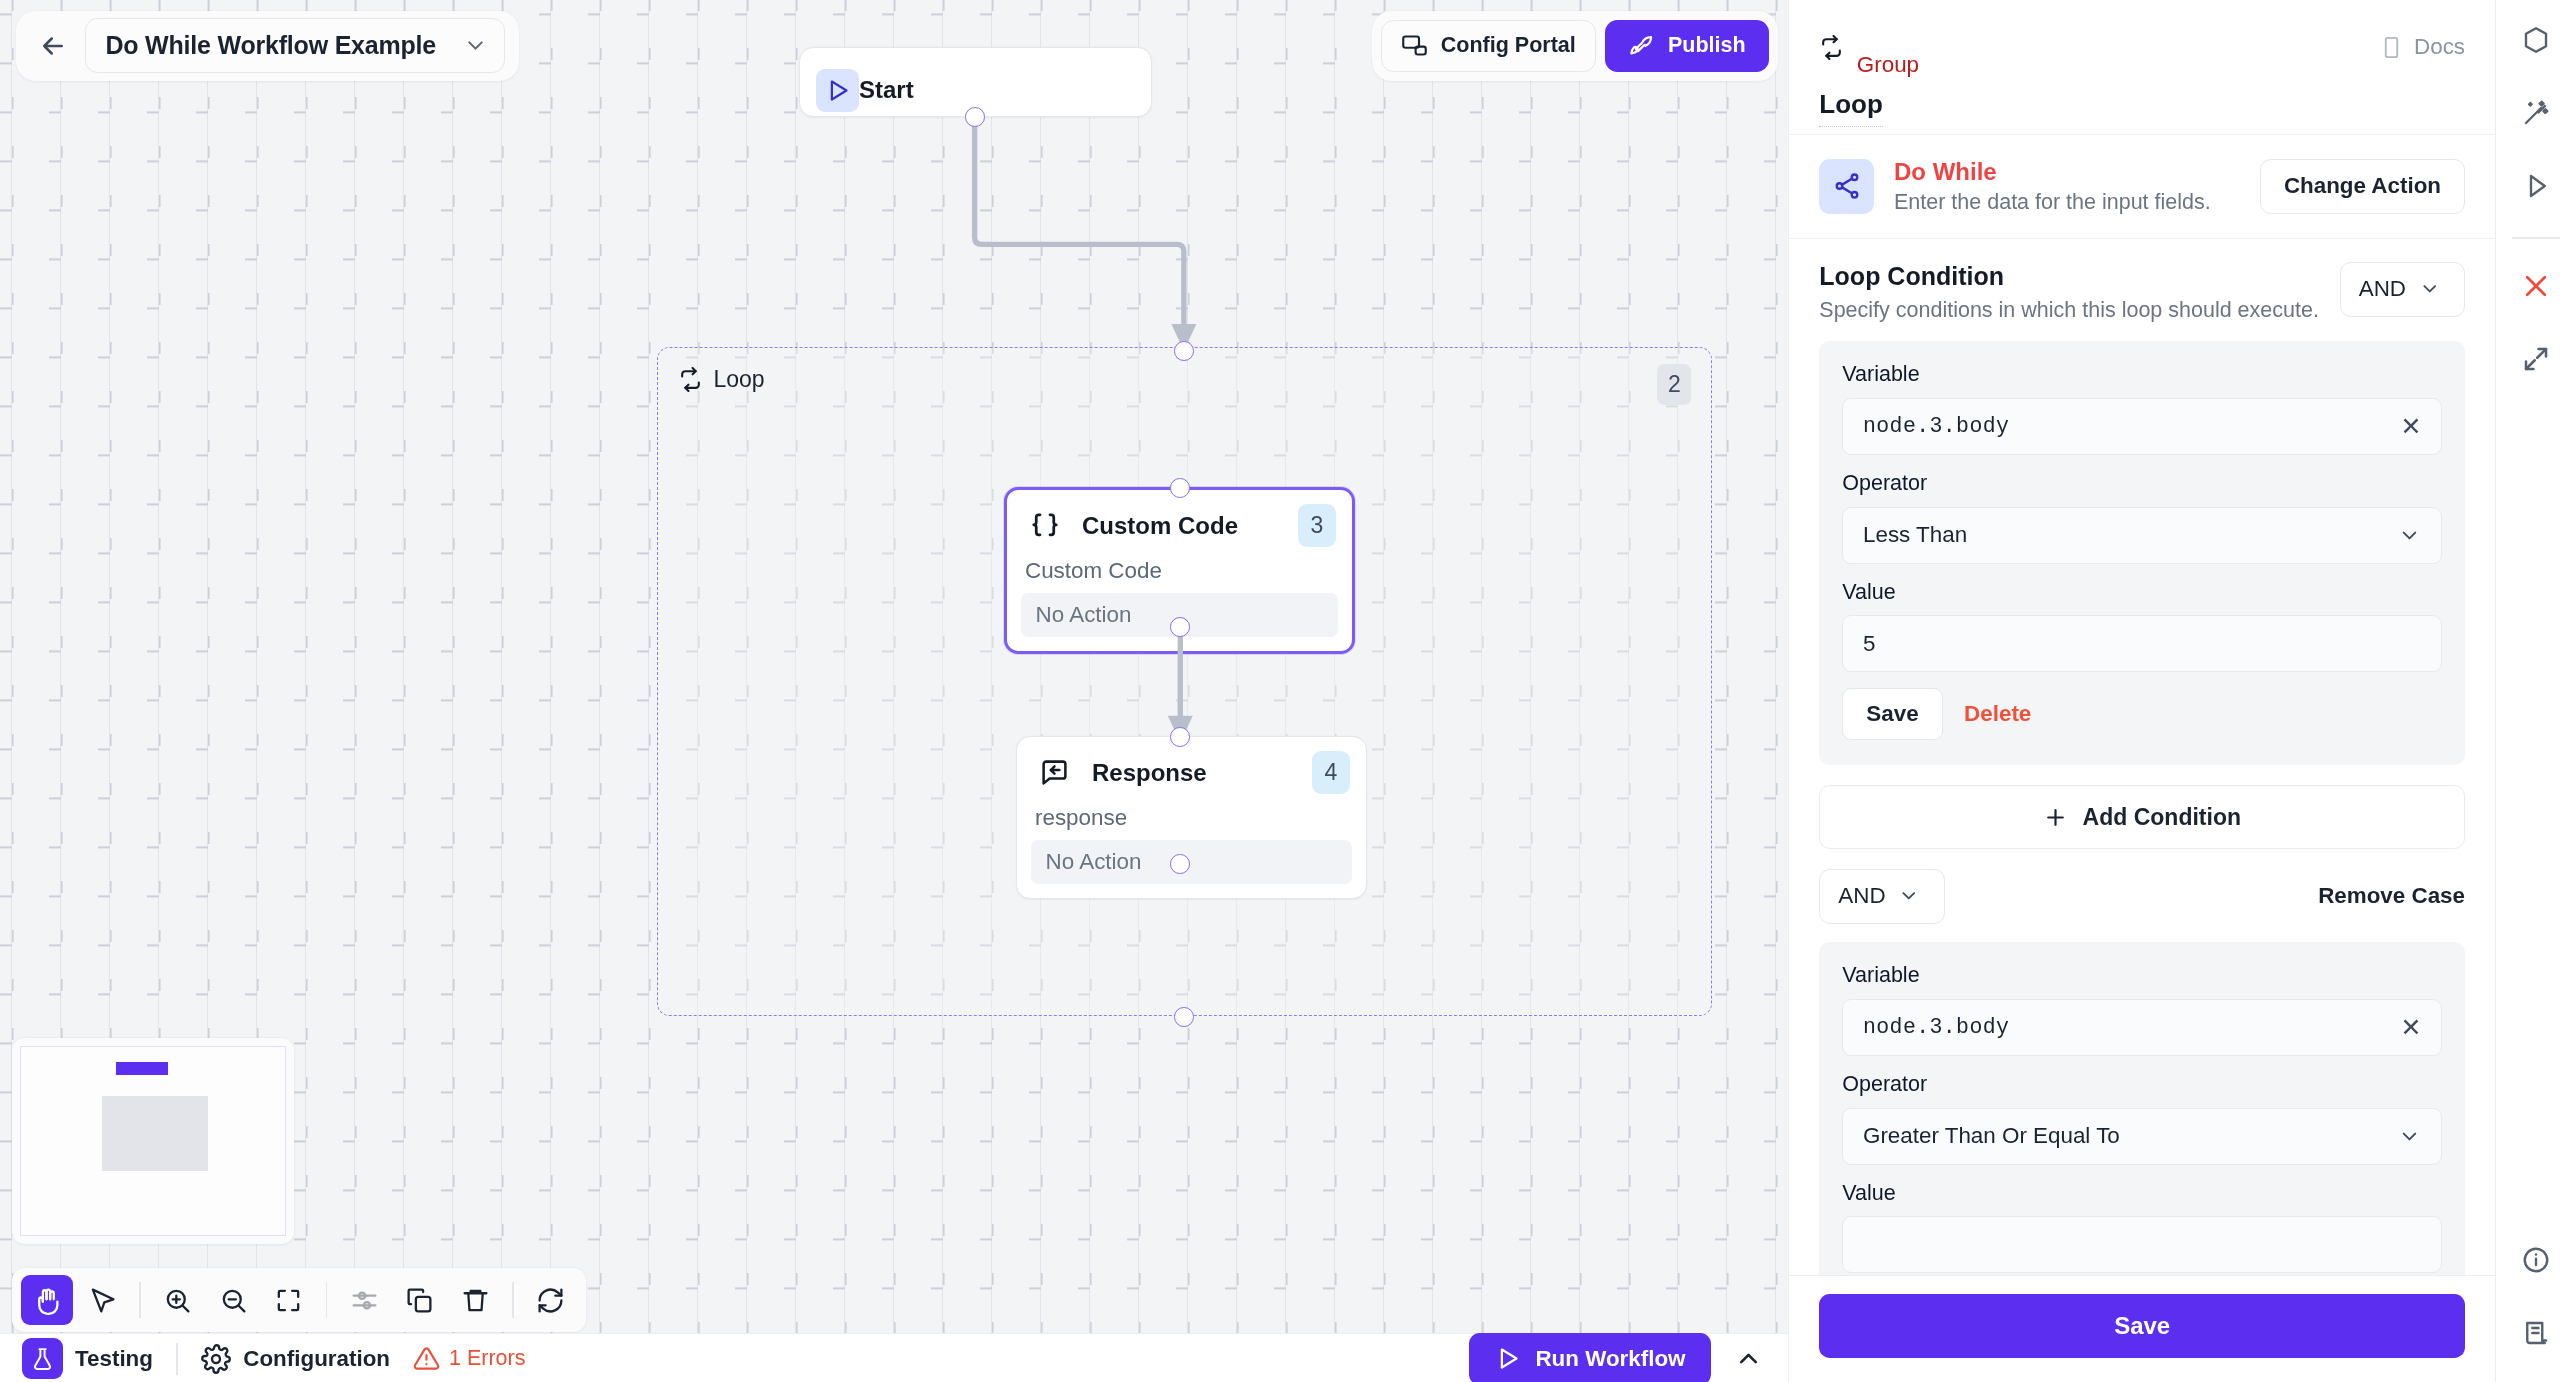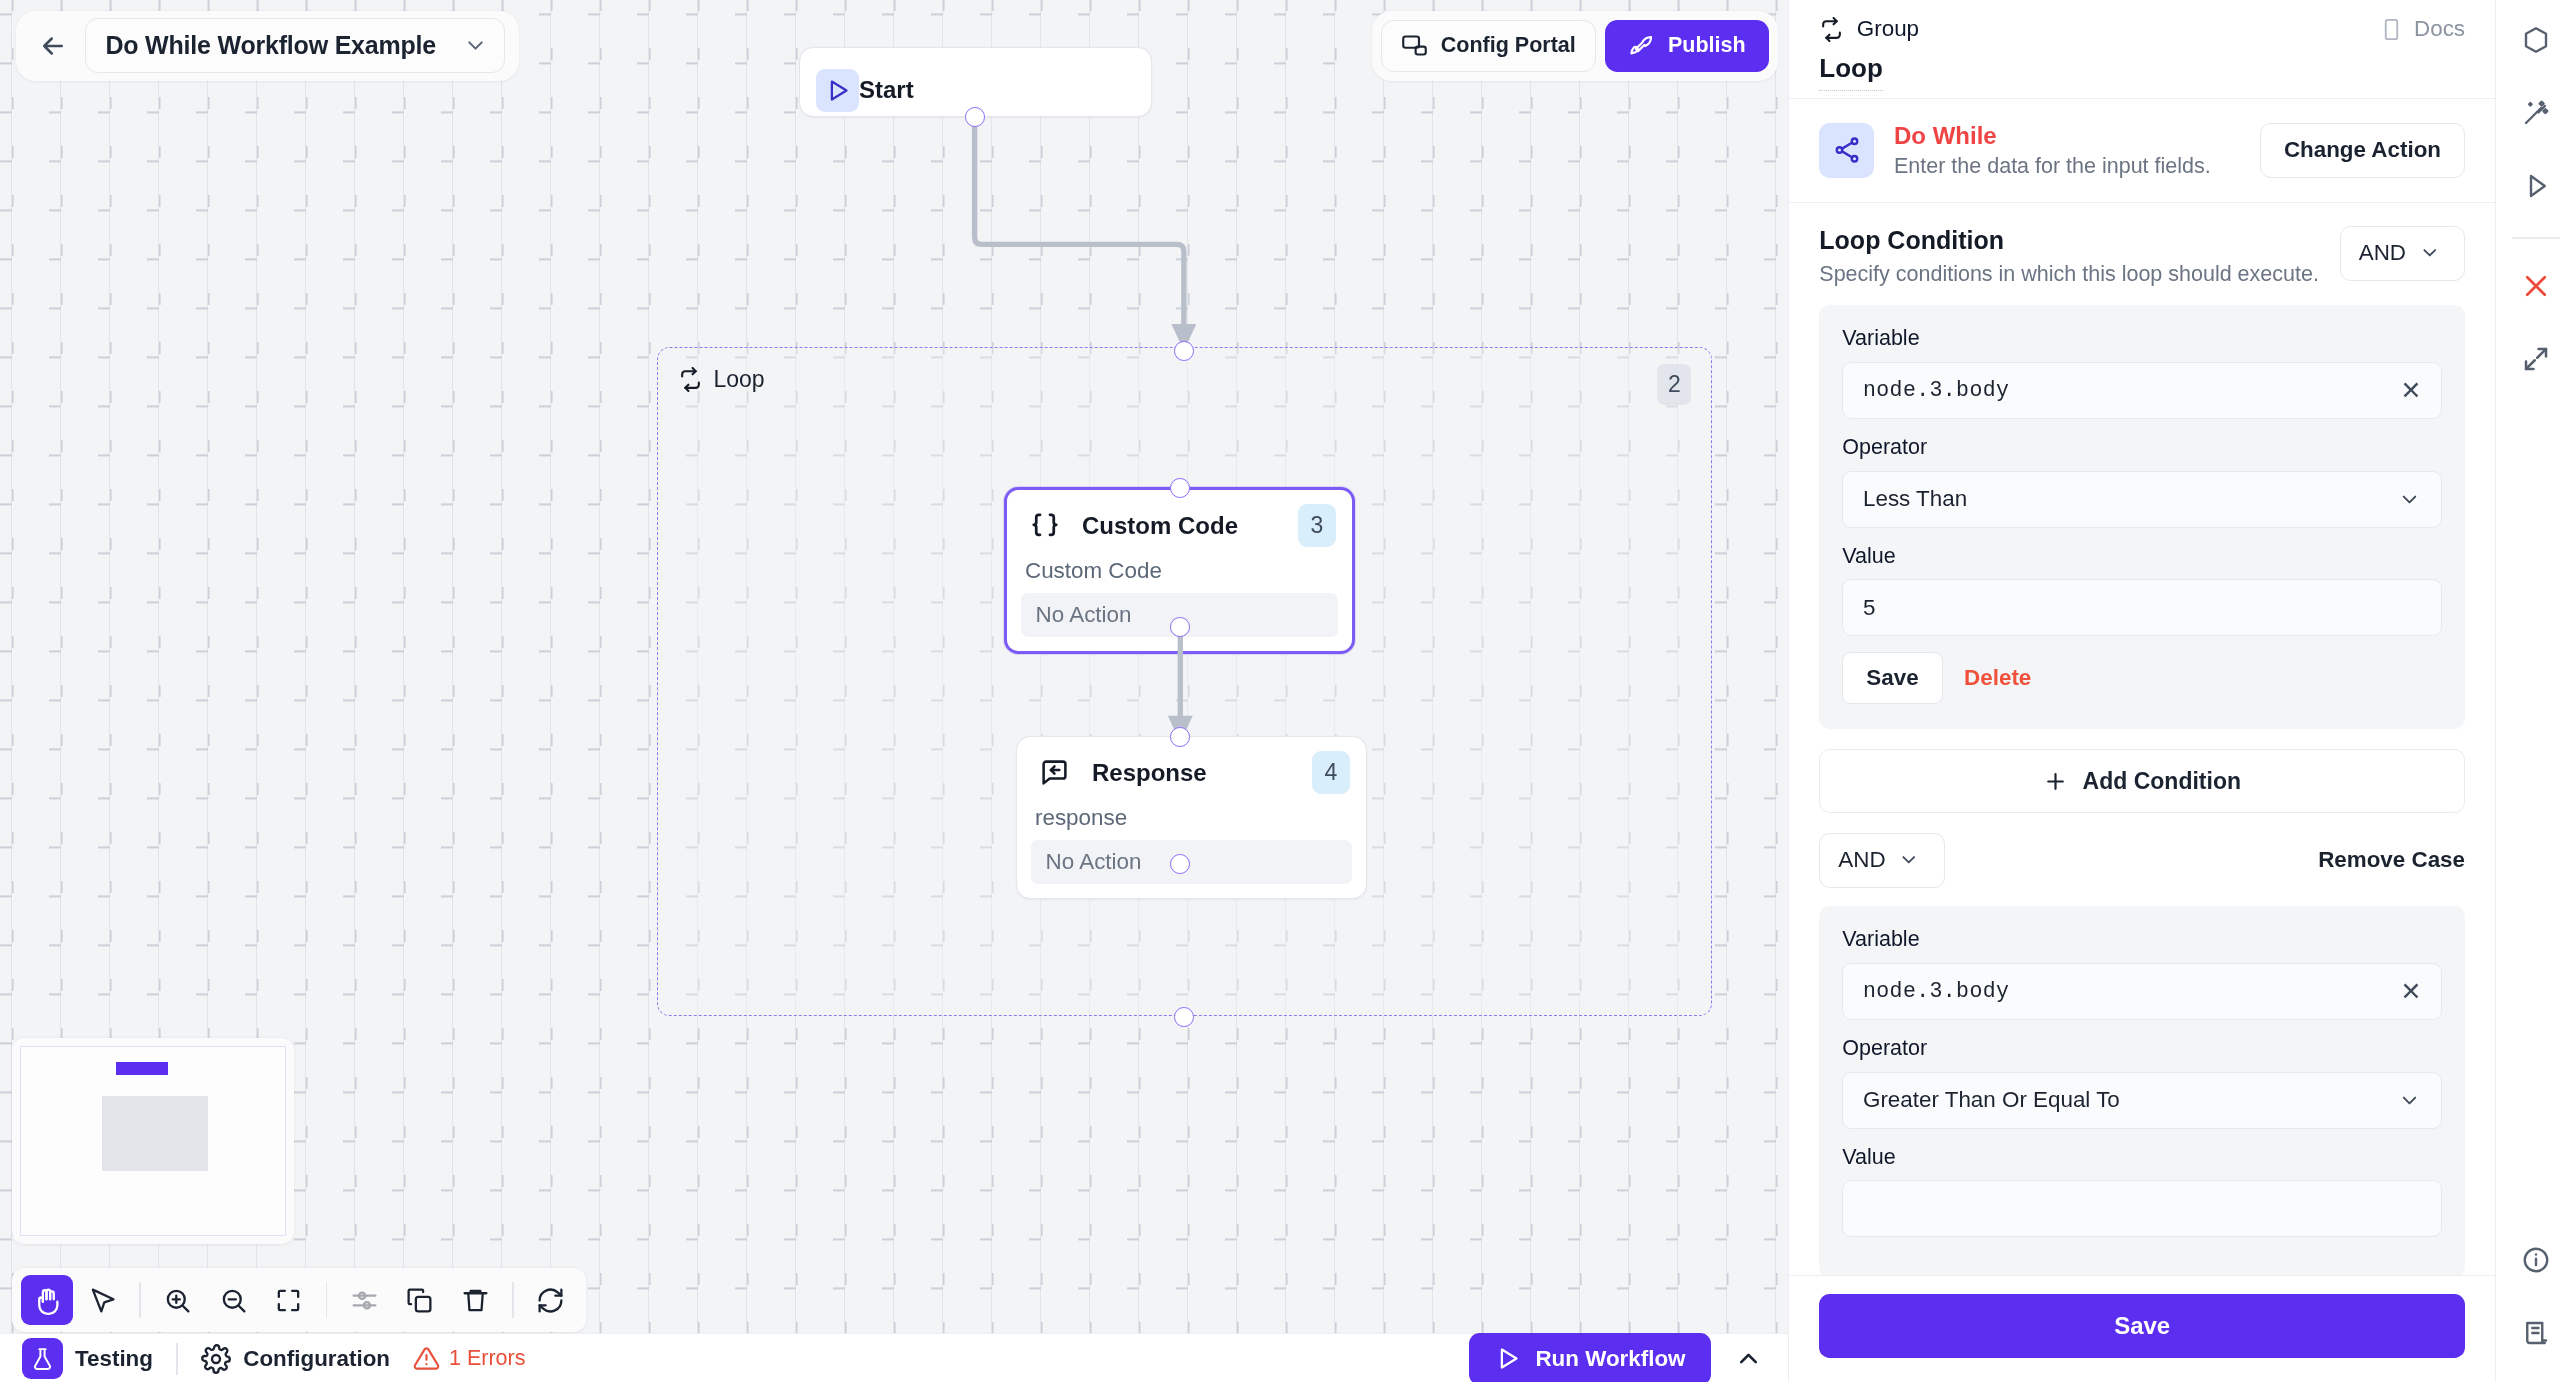--- a/index.html
+++ b/index.html
@@ -173,21 +173,21 @@
 
   
   .panel {
     width: 707px; height: 1383px; background:#ffffff;
     border-left: 1.8px solid #eceef1;
     display:flex; flex-direction:column; position:relative;
   }
   .panel-top { padding: 16px 30px 0 30px; }
   .panel-crumb { display:flex; align-items:center; }
   .crumb-left { display:flex; align-items:center; gap:12.5px; }
-  .crumb-left .t { font-size:22.4px; color:#0f172a; }
+  .crumb-left .t { font-size:22.4px; color:#b91c1c;margin-top:36px; }
   .docs { margin-left:auto; display:flex; align-items:center; gap:10.7px; cursor:pointer; }
   .docs .t { font-size:22.4px; color:#8b93a1; }
   .panel-title { font-size:26px; font-weight:700; color:#151b26; margin-top: 10.7px; padding-bottom: 14.3px; }
   .panel-title u { text-decoration: none; border-bottom: 1.8px dotted #c3c8d1; padding-bottom: 7.2px; }
   .panel-divider { border-top:1.8px solid #eceef1; }
 
   .action-row { display:flex; align-items:center; gap:19.7px; padding: 23px 30px; border-bottom:1.8px solid #eceef1; }
   .action-ico { width:55px; height:55px; border-radius:10.7px; background:#dbe4fe; display:flex; align-items:center; justify-content:center; flex:0 0 auto;}
   .action-txts { flex:1; }
   .action-name { font-size:24px; font-weight:700; color:#ef4444; }

